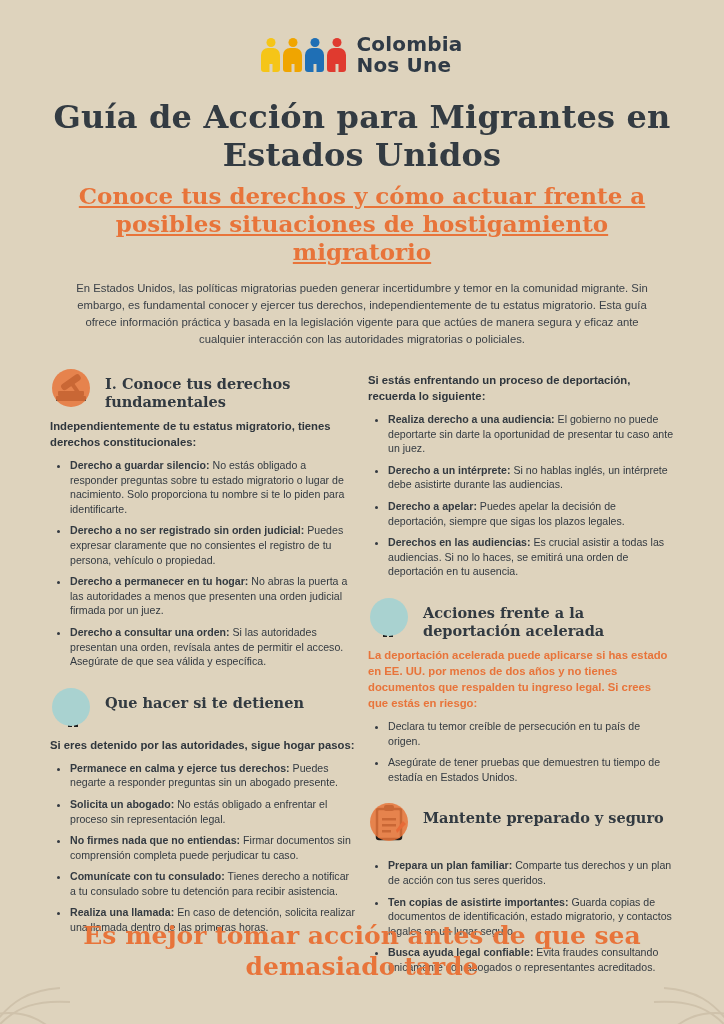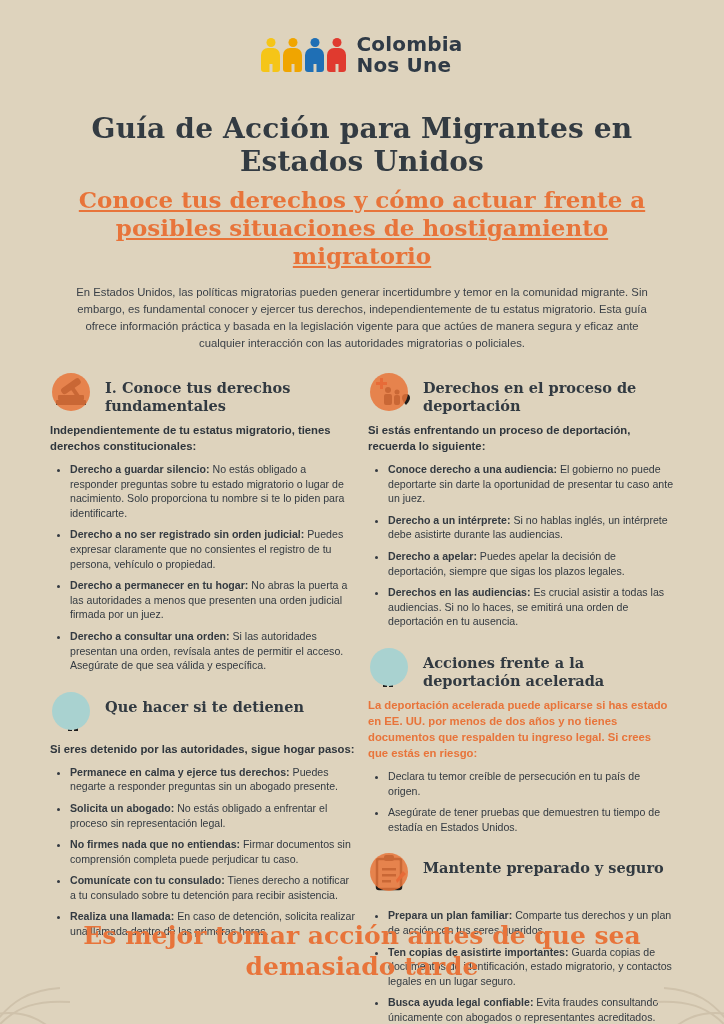--- a/index.html
+++ b/index.html
@@ -75,23 +75,23 @@
     line-height: 21px;
     color: #2f3a46;
     letter-spacing: 0.2px;
   }
 
   
   .main-title {
     text-align: center;
     font-family: "DejaVu Serif", serif;
     font-weight: bold;
-    font-size: 28px;
+    font-size: 32px;
     color: #333b42;
-    margin-top: 28px;
+    margin-top: 14px;
     letter-spacing: 0.2px;
   }
   .sub-title {
     text-align: center;
     font-family: "DejaVu Serif", serif;
     font-weight: bold;
     font-size: 23px;
     line-height: 28px;
     color: #e8743a;
     margin-top: 8px;
@@ -284,37 +284,23 @@
           <li><b>Comunícate con tu consulado:</b><span> Tienes derecho a notificar a tu consulado sobre tu detención para recibir asistencia.</span></li>
           <li><b>Realiza una llamada:</b><span> En caso de detención, solicita realizar una llamada dentro de las primeras horas.</span></li>
         </ul>
       </div>
 
     </div>
 
     <div class="col">
 
       <div class="section">
-        <div class="sec-head">
-          <div class="sec-icon">
-            <div class="circle-bg" style="background:#e8743a;opacity:0.85"></div>
-            <svg width="46" height="46" viewBox="0 0 46 46">
-              <path d="M12 8 h3 v4 h4 v3 h-4 v4 h-3 v-4 h-4 v-3 h4 z" fill="#e03a2f"></path>
-              <circle cx="20" cy="20" r="3" fill="#1d1d1d"></circle>
-              <rect x="16" y="24" width="8" height="11" rx="2" fill="#1d1d1d"></rect>
-              <circle cx="29" cy="22" r="2.5" fill="#1d1d1d"></circle>
-              <rect x="26" y="25" width="6" height="10" rx="2" fill="#1d1d1d"></rect>
-              <path d="M34 28 a4 4 0 1 1 8 0 c0 3-4 7-4 7 s-4-4-4-7z" fill="#1d1d1d"></path>
-            </svg>
-          </div>
-          <div class="sec-title">Derechos en el proceso de deportación</div>
-        </div>
         <p class="sec-lede">Si estás enfrentando un proceso de deportación, recuerda lo siguiente:</p>
         <ul class="bullets">
-          <li><b>Conoce derecho a una audiencia:</b><span> El gobierno no puede deportarte sin darte la oportunidad de presentar tu caso ante un juez.</span></li>
+          <li><b>Realiza derecho a una audiencia:</b><span> El gobierno no puede deportarte sin darte la oportunidad de presentar tu caso ante un juez.</span></li>
           <li><b>Derecho a un intérprete:</b><span> Si no hablas inglés, un intérprete debe asistirte durante las audiencias.</span></li>
           <li><b>Derecho a apelar:</b><span> Puedes apelar la decisión de deportación, siempre que sigas los plazos legales.</span></li>
           <li><b>Derechos en las audiencias:</b><span> Es crucial asistir a todas las audiencias. Si no lo haces, se emitirá una orden de deportación en tu ausencia.</span></li>
         </ul>
       </div>
 
       <div class="section">
         <div class="sec-head">
           <div class="sec-icon">
             <div class="circle-bg"></div>

